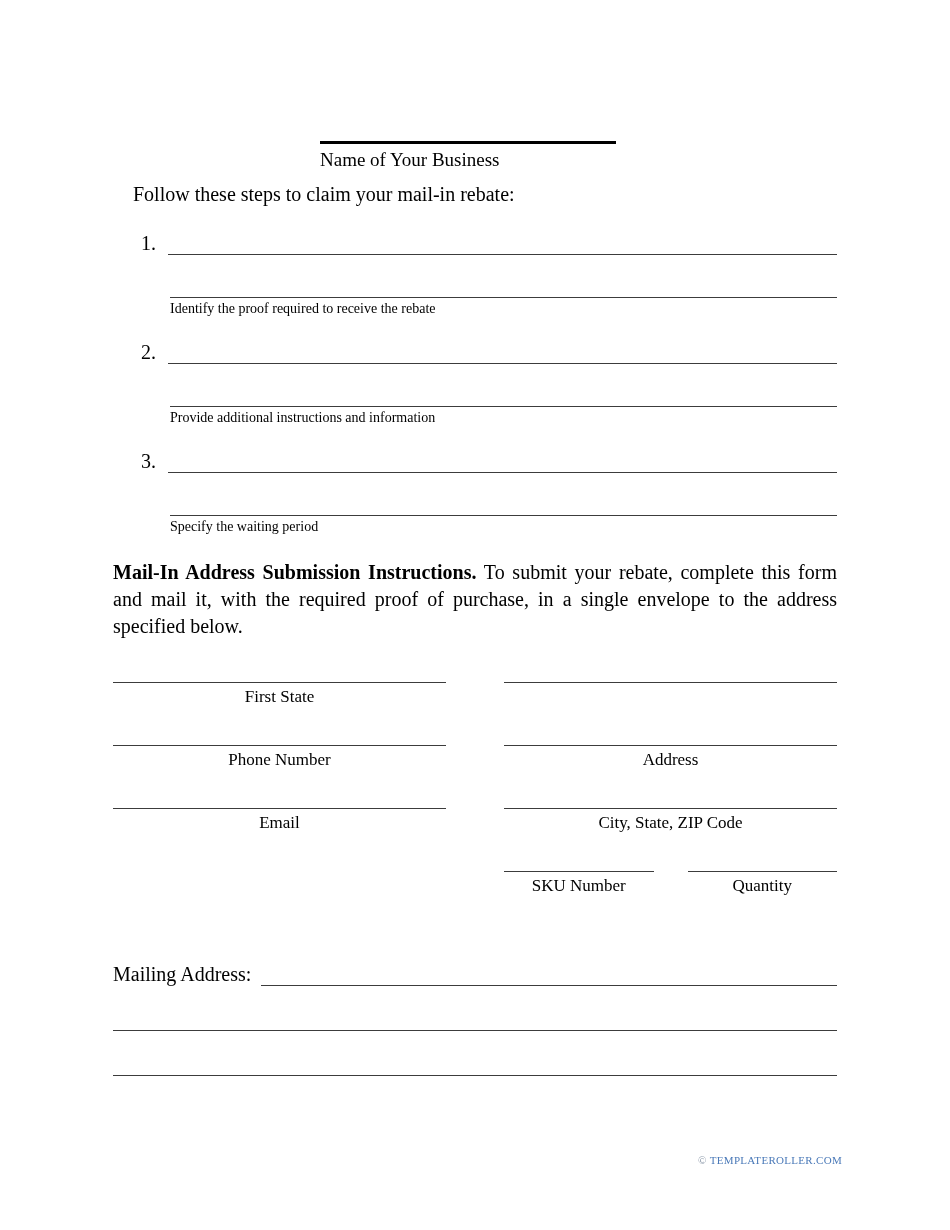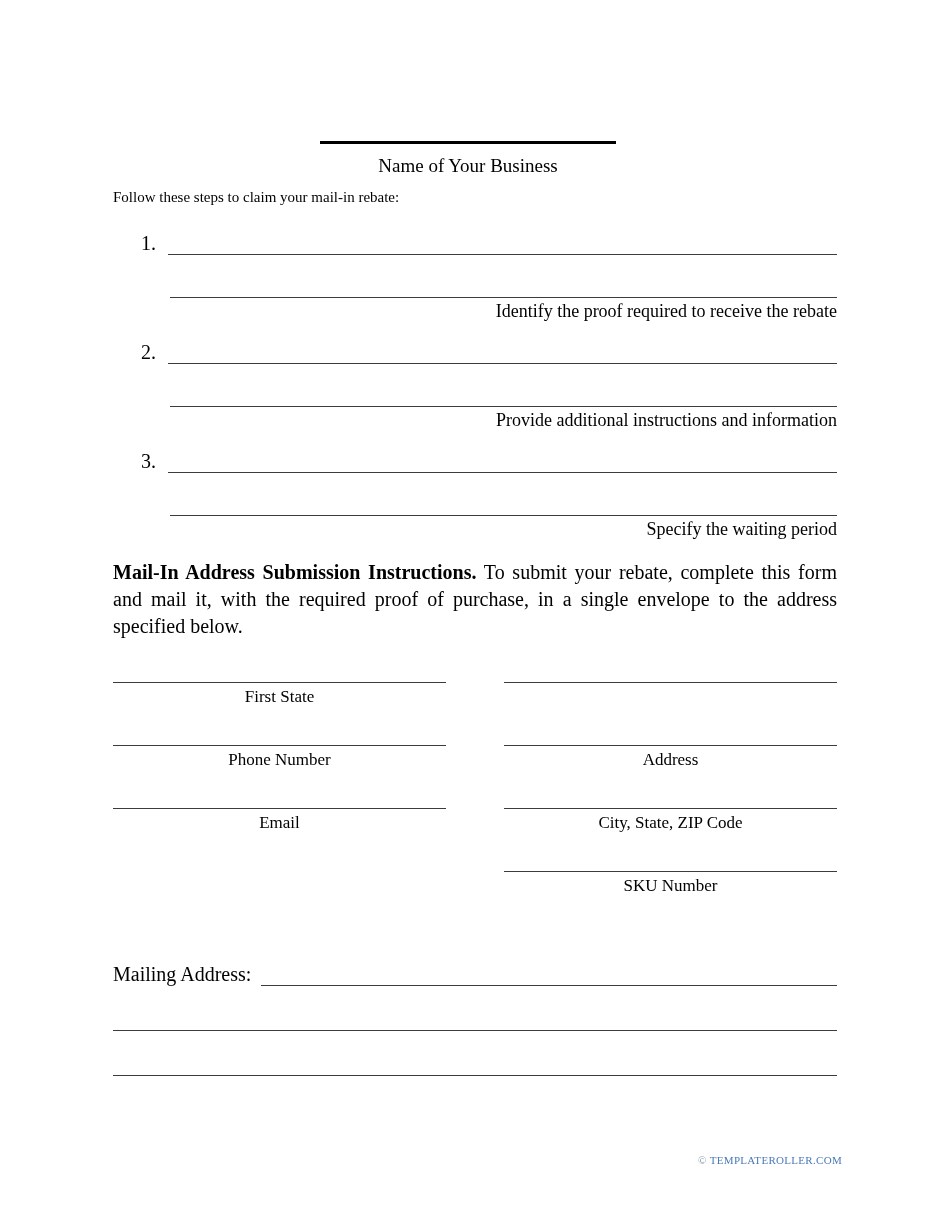--- a/index.html
+++ b/index.html
@@ -10,32 +10,32 @@
     font-family: "Liberation Serif", serif;
     color: #000000;
   }
   .doc { position: relative; width: 950px; height: 1230px; overflow: hidden; background:#fff; }
   .content { padding: 0 113px; }
 
   
   .title-row { display: flex; justify-content: center; align-items: flex-start; padding-top: 102px; }
   .business-col { width: 296px; margin-right: 14px; }
   .business-line { height: 42px; border-bottom: 3px solid #000; }
-  .business-caption { margin-top: 11px; font-size: 19px; text-align: center; }
+  .business-caption { margin-top: 5px; font-size: 19px; text-align: left; }
   .doc-title { font-size: 41px; font-weight: bold; line-height: 46px; letter-spacing: 0.3px; }
 
-  .intro { font-size: 15px; margin-top: 12px; }
+  .intro { font-size: 20px; margin-top: 12px; margin-left: 20px; }
 
   
   .steps { margin-top: 12px; }
   .step-row1 { display: flex; align-items: flex-end; height: 37px; }
   .step-num { font-size: 20px; margin-left: 28px; padding-right: 12px; line-height: 1; padding-bottom: 2px; }
   .step-line1 { flex: 1; height: 1px; border-bottom: 1px solid #3c3c3c; }
   .step-row2 { height: 43px; margin-left: 57px; border-bottom: 1px solid #3c3c3c; }
-  .step-caption { margin-left: 57px; font-size: 18px; text-align: right; padding-top: 3px; height: 29px; }
+  .step-caption { margin-left: 57px; font-size: 14px; text-align: left; padding-top: 3px; height: 29px; }
 
   
   .instructions { margin-top: 14px; font-size: 20px; line-height: 27px; text-align: justify; }
 
   
   .form-grid { display: flex; gap: 58px; margin-top: 24px; }
   .form-col { flex: 1; min-width: 0; }
   .field-line { height: 19px; border-bottom: 1px solid #3c3c3c; }
   .field-caption { font-size: 17px; text-align: center; padding-top: 4px; height: 28px; margin-bottom: 16px; }
   .sku-row { display: flex; gap: 34px; }
@@ -136,20 +136,24 @@
         </div>
         <div class="field">
           <div class="field-line"></div>
           <div class="field-caption">City, State, ZIP Code</div>
         </div>
         <div class="sku-row">
           <div class="sku-half">
             <div class="field-line"></div>
             <div class="field-caption">SKU Number</div>
           </div>
+          <div class="sku-half">
+            <div class="field-line"></div>
+            <div class="field-caption">Quantity</div>
+          </div>
         </div>
       </div>
 
     </div>
 
     <div class="mailing">
       <span class="mailing-label">Mailing Address:</span>
       <span class="mailing-line"></span>
     </div>
 

